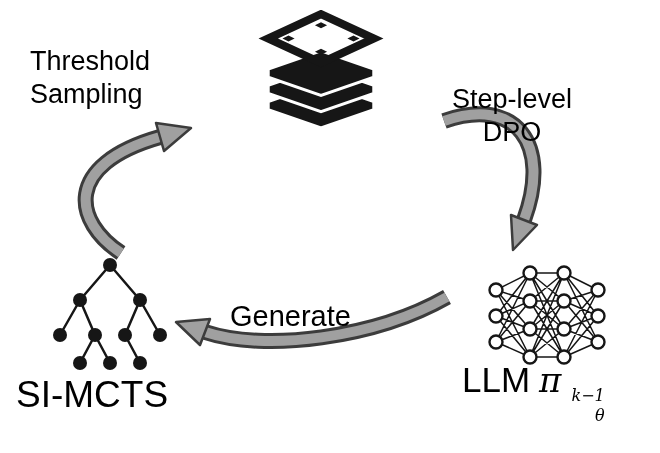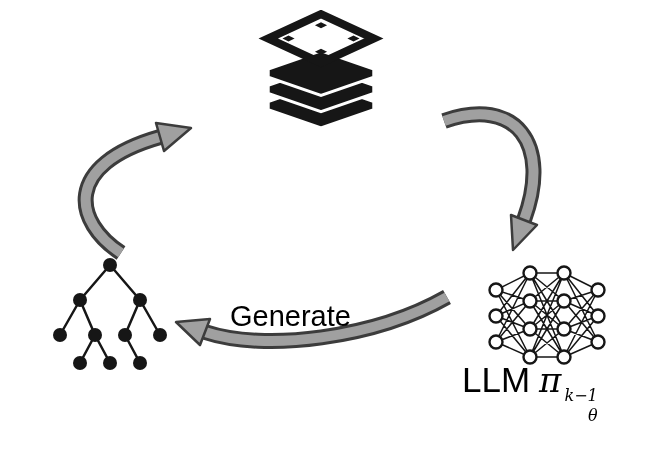--- a/index.html
+++ b/index.html
@@ -44,21 +44,21 @@
   .si-mcts    { left: 16px;  top: 374px; font-size: 37px; }
   .llm        { left: 462px; top: 360px; font-size: 35px; text-align: right; }
 
   
   .math { font-family: "DejaVu Serif", serif; font-style: italic; }
   .script-d { margin-left: 10px; font-size: 37px; }
   .sub-k { font-size: 21px; vertical-align: -6px; }
   .pi { margin-left: 9px; font-size: 34px; }
   .scripts {
     display: inline-flex; flex-direction: column; justify-content: space-between;
-    font-size: 16px; line-height: 1; margin-left: 3px; height: 36px;
+    font-size: 16px; line-height: 1; margin-left: 10px; height: 36px;
     vertical-align: -9px;
   }
 </style>
 </head>
 <body>
 
 <div class="canvas">
 
   <svg class="arrows" width="660" height="453" viewBox="0 0 660 453">
     <g>
@@ -132,27 +132,36 @@
       <circle class="nn-node" cx="78" cy="13" r="6.5"></circle>
       <circle class="nn-node" cx="78" cy="41" r="6.5"></circle>
       <circle class="nn-node" cx="78" cy="69" r="6.5"></circle>
       <circle class="nn-node" cx="78" cy="97" r="6.5"></circle>
       <circle class="nn-node" cx="112" cy="30" r="6.5"></circle>
       <circle class="nn-node" cx="112" cy="56" r="6.5"></circle>
       <circle class="nn-node" cx="112" cy="82" r="6.5"></circle>
     </g>
   </svg>
 
+  <div class="label threshold">
+    <div>Threshold</div>
+    <div>Sampling</div>
+  </div>
 
+  <div class="label step-dpo">
+    <div>Step-level</div>
+    <div>DPO</div>
+  </div>
 
 
   <div class="label generate">
     <div>Generate</div>
   </div>
 
+  <div class="label si-mcts">SI-MCTS</div>
 
   <div class="label llm">
     <span>LLM</span><span class="math pi">π</span><span class="math scripts">
         <span>k−1</span>
         <span>θ</span>
       </span>
   </div>
 
 </div>
 

